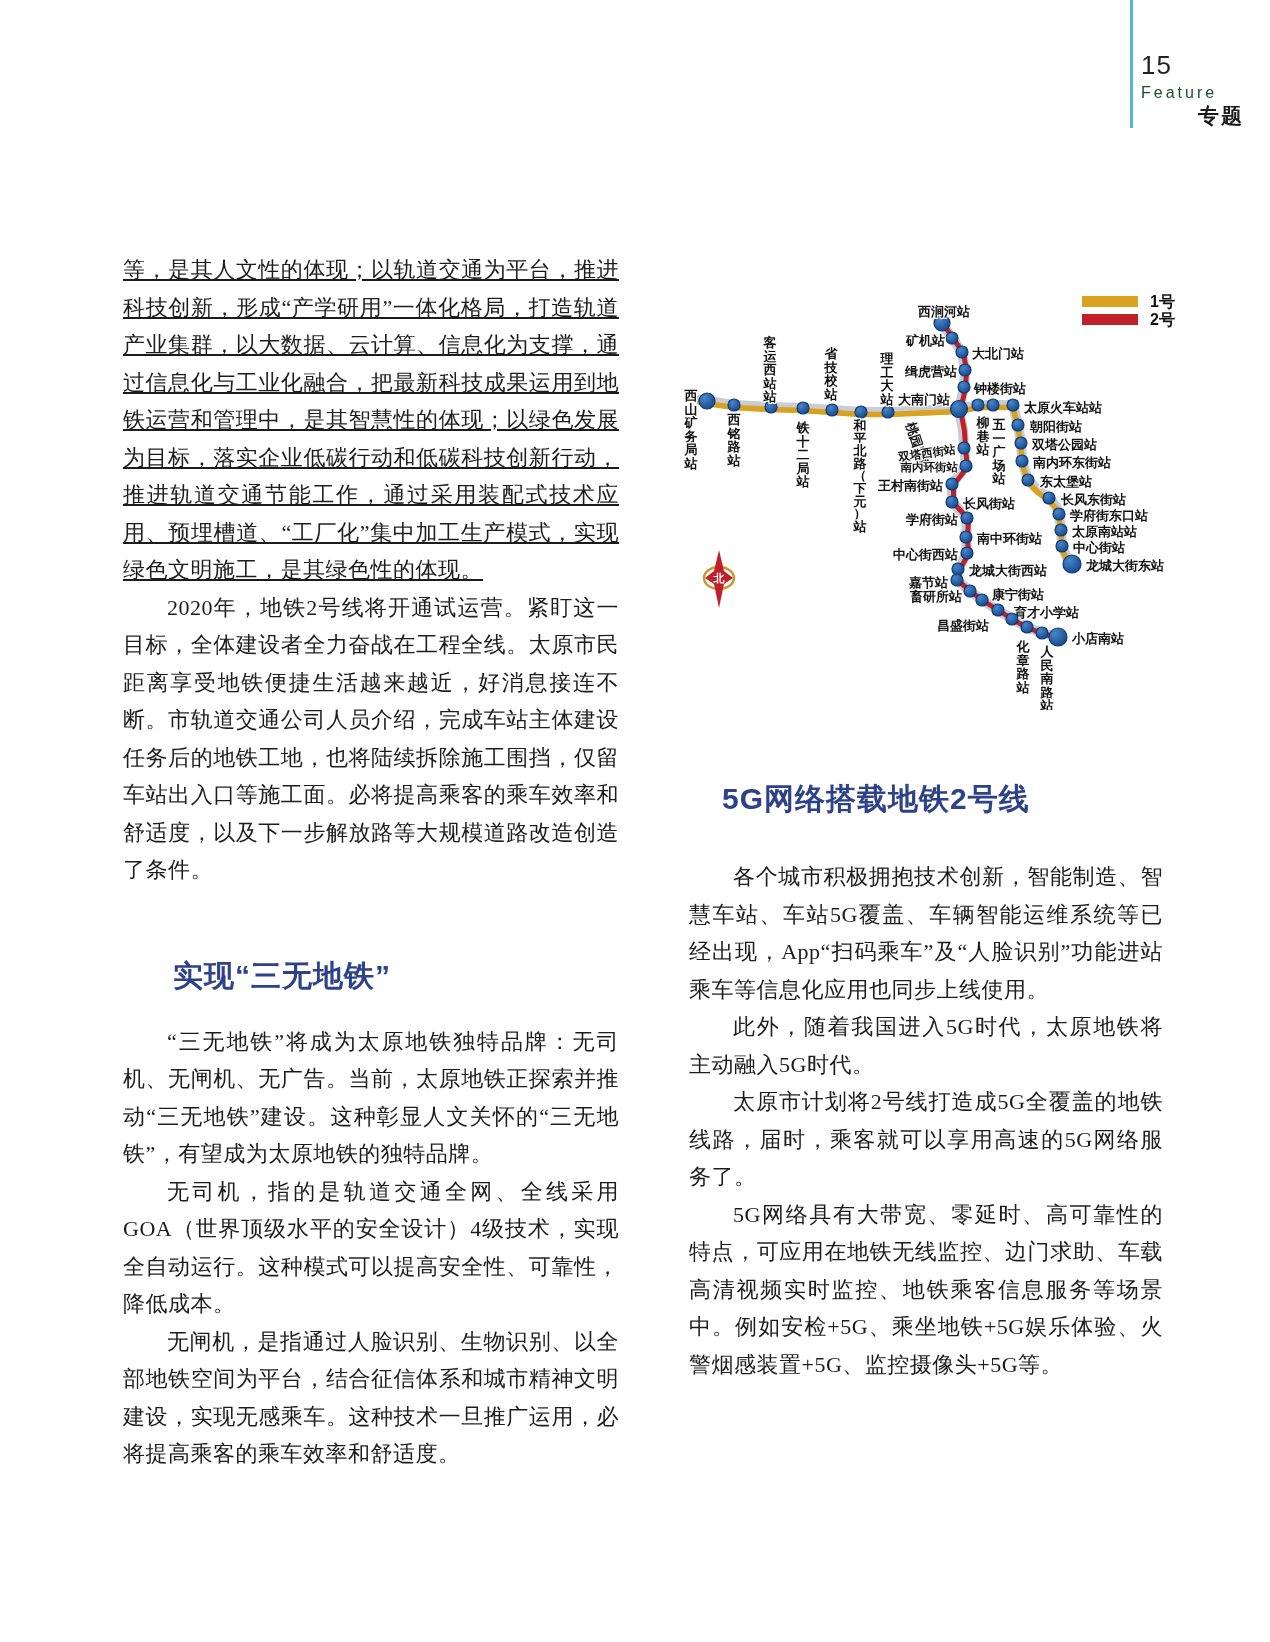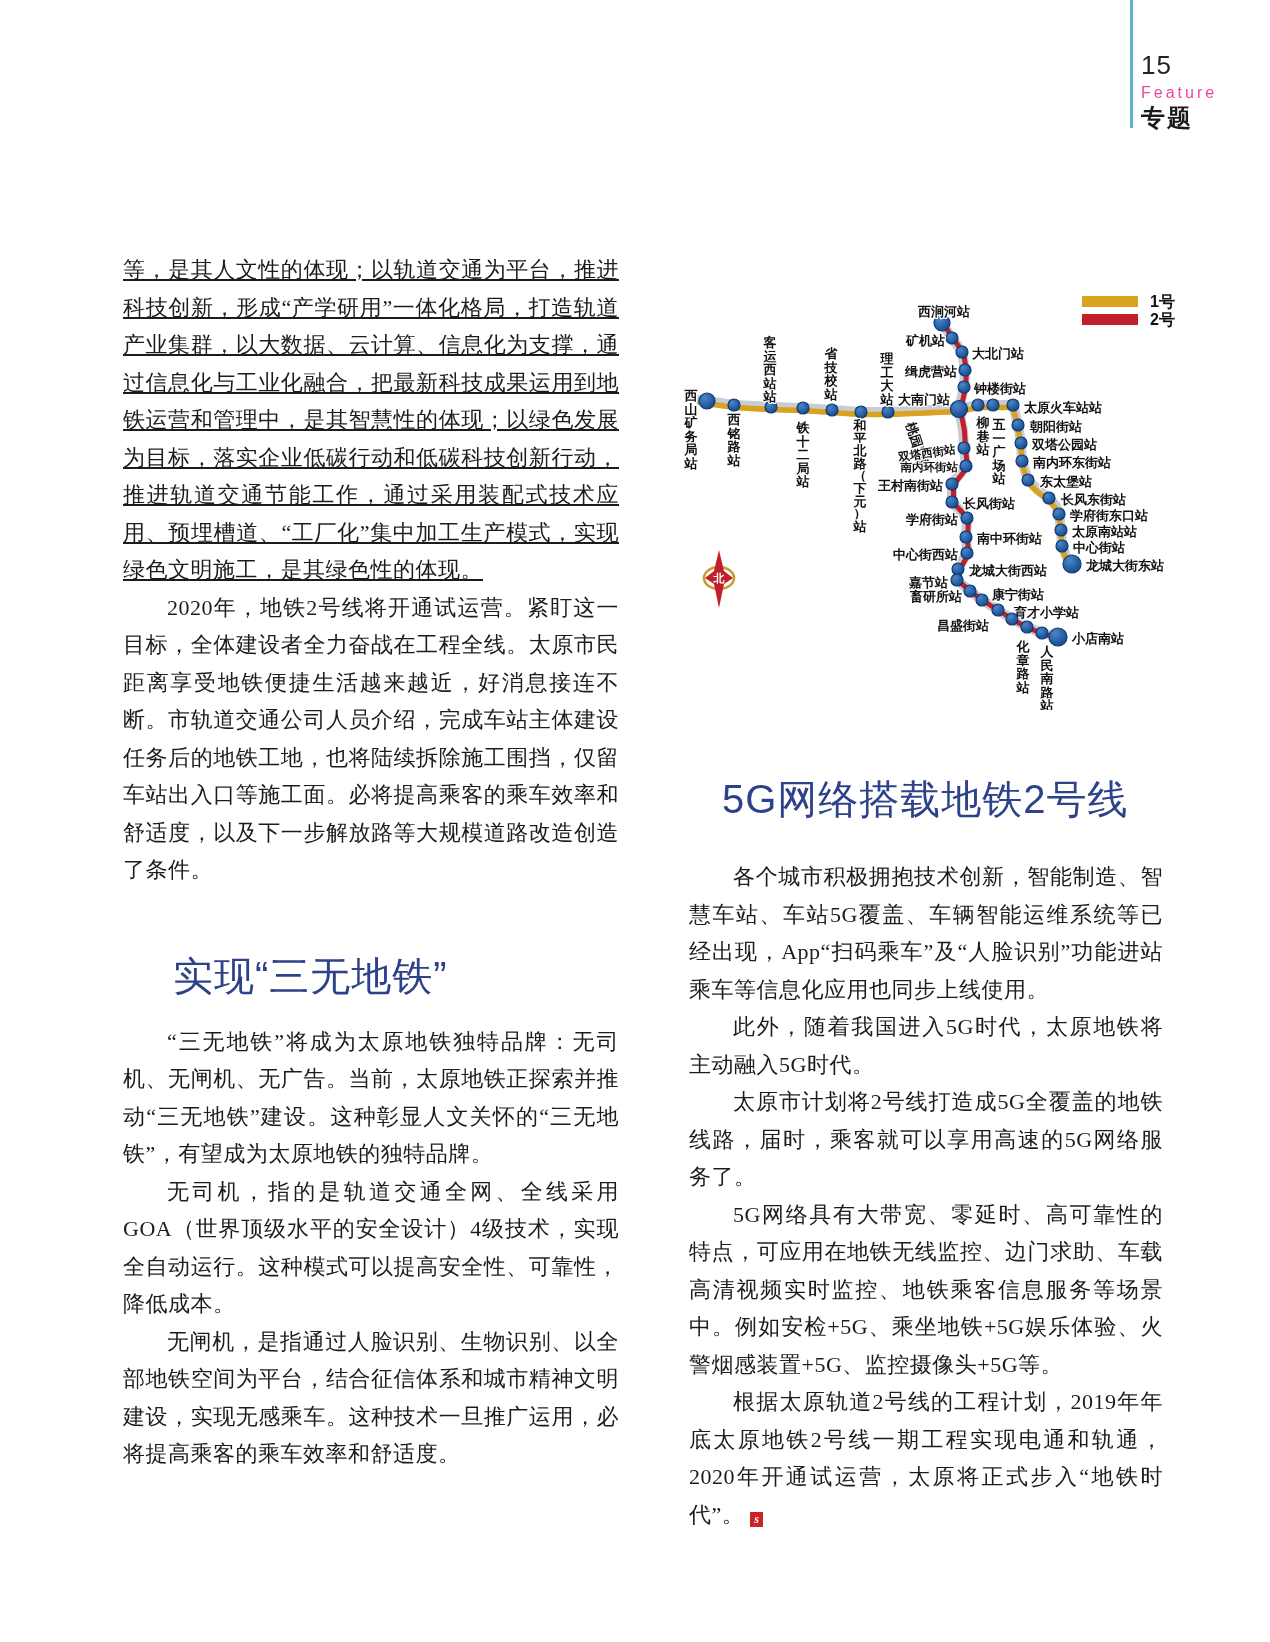--- a/index.html
+++ b/index.html
@@ -2,31 +2,31 @@
 <html><head>
 <meta charset="utf-8">
 <style>
   html,body{margin:0;padding:0;}
   body{width:1270px;height:1642px;position:relative;background:#ffffff;
        font-family:"Liberation Serif",serif;color:#1c1c1c;overflow:hidden;}
   .teal-rule{position:absolute;left:1130px;top:0;width:3px;height:128px;background:#58b6c8;}
   .page-num{position:absolute;left:1141px;top:50px;font-family:"Liberation Sans",sans-serif;
             font-size:26px;color:#222;letter-spacing:1px;}
   .feature-en{position:absolute;left:1141px;top:84px;font-family:"Liberation Sans",sans-serif;
-              font-size:16px;color:#ec4899;letter-spacing:3px;}
-  .feature-zh{position:absolute;left:1141px;top:102px;font-family:"Liberation Sans",sans-serif;
-              font-size:24px;font-weight:bold;color:#1a1a1a;letter-spacing:2px;}
+              font-size:16px;color:#14532d;letter-spacing:3px;}
+  .feature-zh{position:absolute;left:1198px;top:102px;font-family:"Liberation Sans",sans-serif;
+              font-size:21px;font-weight:bold;color:#1a1a1a;letter-spacing:2px;}
   .col{position:absolute;}
   .col p.body-p{margin:0;font-size:22px;line-height:37.5px;text-align:justify;
                 text-indent:2em;letter-spacing:0.5px;}
   .col p.body-p.no-indent{text-indent:0;text-decoration:underline;}
   #left-col{left:123px;top:251px;width:496px;}
   #right-col{left:689px;top:781px;width:474px;}
-  h2.sec-head{font-family:"Liberation Sans",sans-serif;font-weight:normal;color:#2e4289;
-              font-size:40px;line-height:34px;letter-spacing:1px;}
+  h2.sec-head{font-family:"Liberation Sans",sans-serif;font-weight:bold;color:#2e4289;
+              font-size:30px;line-height:34px;letter-spacing:1px;}
   #left-head{margin:70px 0 30px 50px;}
   #right-head{margin:0 0 41px 33px;line-height:36px;}
   .endmark{display:inline-block;width:13px;height:15px;background:#cc2229;color:#fff;
            font-family:"Liberation Serif",serif;font-style:italic;font-weight:bold;
            font-size:12px;line-height:15px;text-align:center;text-indent:0;
            margin-left:6px;vertical-align:-1px;}
   #metro-map{position:absolute;left:640px;top:250px;width:535px;height:460px;}
   text.stn{font-family:"Liberation Sans",sans-serif;font-weight:bold;fill:#111;
            paint-order:stroke;stroke:#ffffff;stroke-width:2.5px;stroke-linejoin:round;}
   text.legend-t{font-family:"Liberation Sans",sans-serif;font-weight:bold;fill:#111;}
@@ -52,21 +52,20 @@
     </div>
 </div>
 
 <div id="right-col" class="col">
   <h2 id="right-head" class="sec-head">5G网络搭载地铁2号线</h2>
   <div>
       <p class="body-p">各个城市积极拥抱技术创新，智能制造、智慧车站、车站5G覆盖、车辆智能运维系统等已经出现，App“扫码乘车”及“人脸识别”功能进站乘车等信息化应用也同步上线使用。</p>
       <p class="body-p">此外，随着我国进入5G时代，太原地铁将主动融入5G时代。</p>
       <p class="body-p">太原市计划将2号线打造成5G全覆盖的地铁线路，届时，乘客就可以享用高速的5G网络服务了。</p>
       <p class="body-p">5G网络具有大带宽、零延时、高可靠性的特点，可应用在地铁无线监控、边门求助、车载高清视频实时监控、地铁乘客信息服务等场景中。例如安检+5G、乘坐地铁+5G娱乐体验、火警烟感装置+5G、监控摄像头+5G等。</p>
-      <p class="body-p">根据太原轨道2号线的工程计划，2019年年底太原地铁2号线一期工程实现电通和轨通，2020年开通试运营，太原将正式步入“地铁时代”。<span class="endmark">s</span></p>
     </div>
 </div>
 
 <svg id="metro-map" viewBox="640 250 535 460" xmlns="http://www.w3.org/2000/svg">
   <defs>
     <radialGradient id="dotg" cx="35%" cy="30%" r="75%">
       <stop offset="0%" stop-color="#4a86c8"></stop>
       <stop offset="100%" stop-color="#15498f"></stop>
     </radialGradient>
   </defs>

